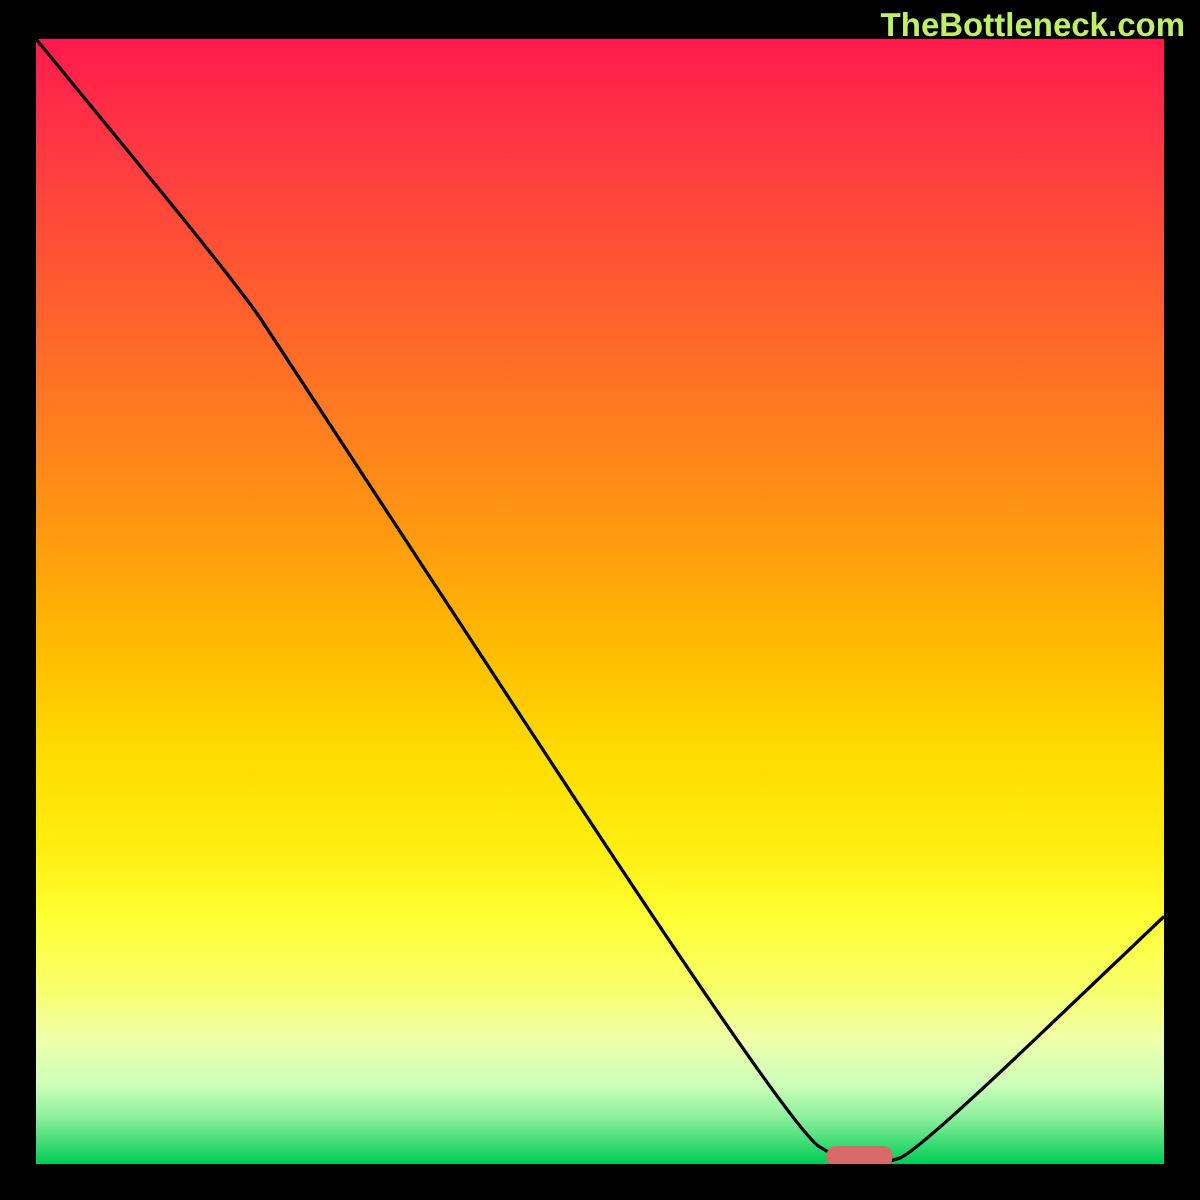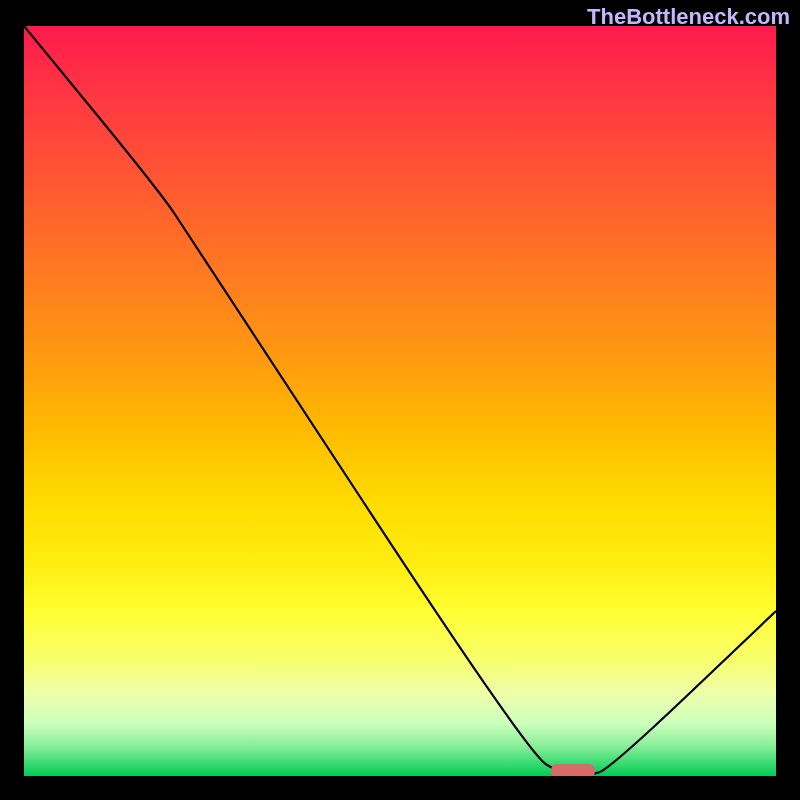--- a/index.html
+++ b/index.html
@@ -8,21 +8,21 @@
     height: 800px;
     background: #000;
     position: relative;
     font-family: Arial, sans-serif;
     overflow: hidden;
   }
   .watermark {
     position: absolute;
     top: 4px;
     right: 10px;
-    color: #c4b5fd;
+    color: #bef264;
     font-size: 22px;
     font-weight: bold;
     z-index: 10;
   }
   .plot-area {
     position: absolute;
     left: 24px;
     top: 26px;
     width: 752px;
     height: 750px;

